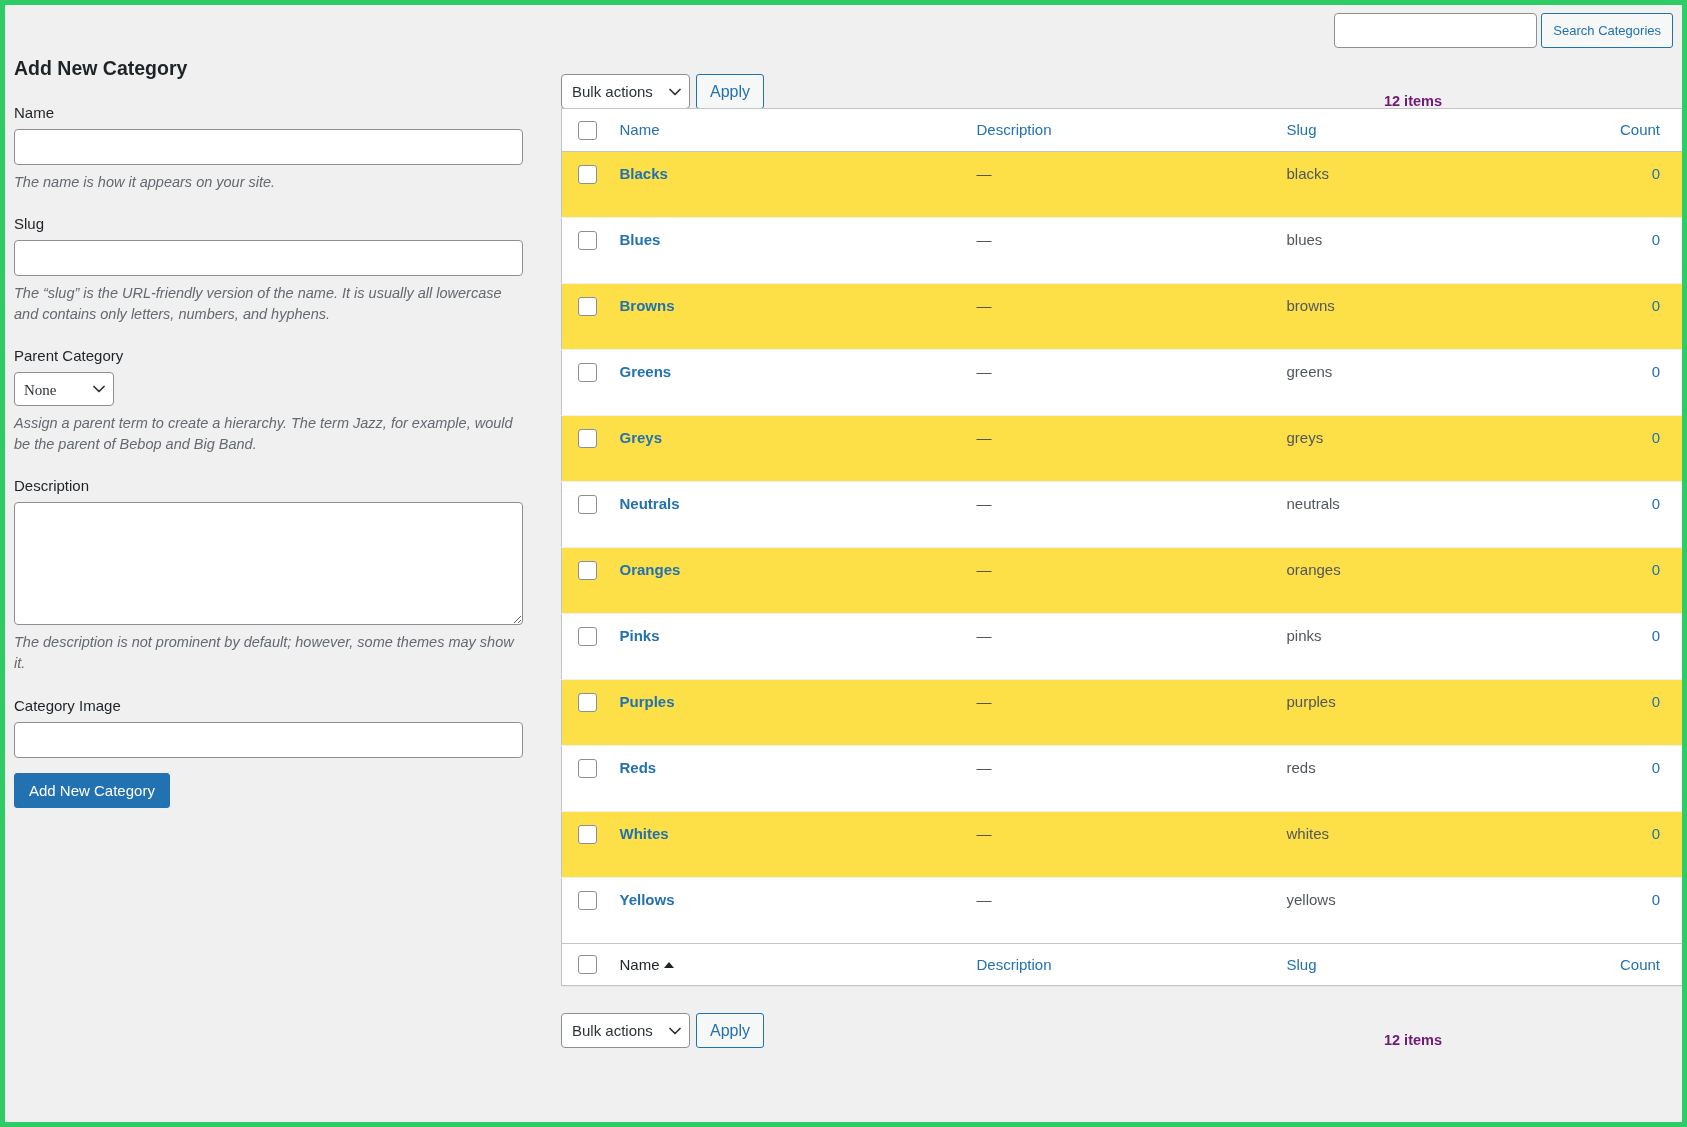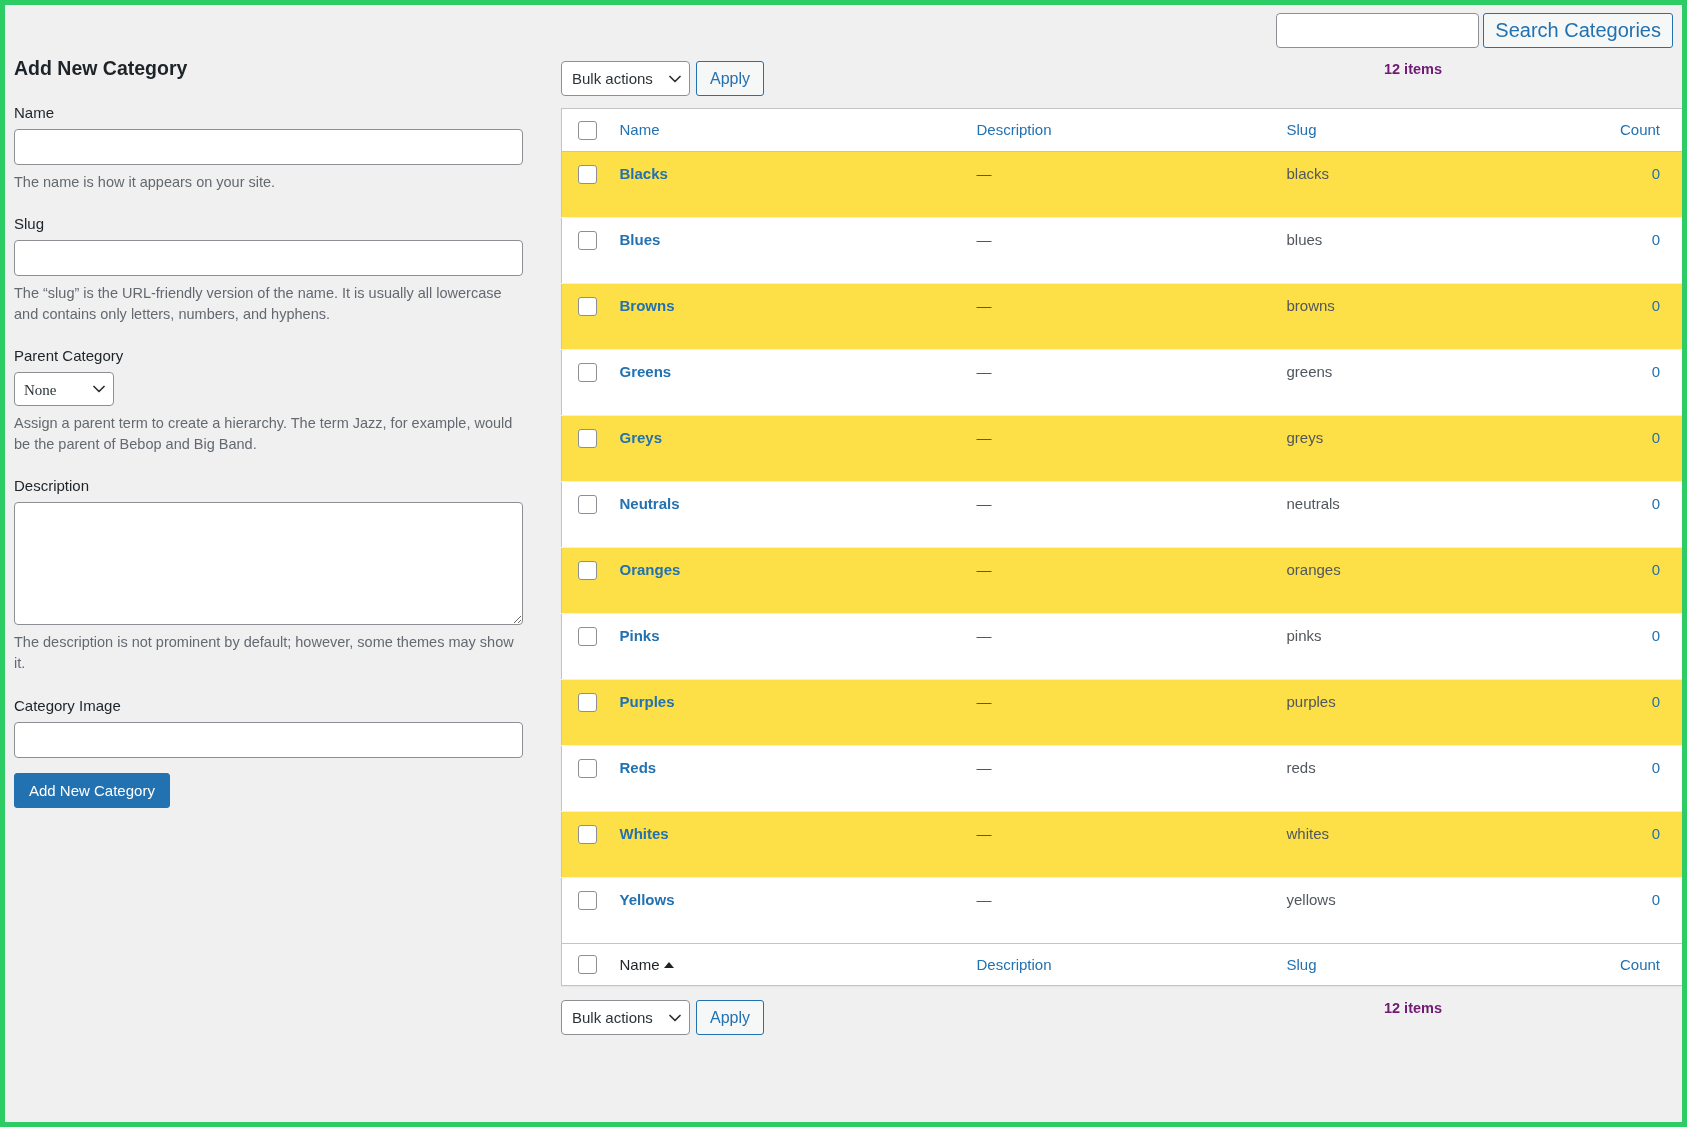--- a/index.html
+++ b/index.html
@@ -62,20 +62,21 @@
     border-radius: 4px;
     box-shadow: 0 0 0 transparent;
     outline: none;
   }
   .field-help {
     font-size: 14.5px;
     color: #646970;
     line-height: 1.45;
     margin: 7px 8px 20px 0;
     max-width: 505px;
+    font-style: italic;
   }
   .select-wrap {
     position: relative;
     display: inline-block;
   }
   select.wp-select {
     appearance: none;
     -webkit-appearance: none;
     width: 100px;
     height: 34px;
@@ -155,38 +156,38 @@
     font-family: "Liberation Sans", sans-serif;
     color: #2c3338;
     background: #ffffff;
     border: 1px solid #8c8f94;
     border-radius: 4px;
     outline: none;
   }
   .btn-secondary {
     height: 35px;
     padding: 0 11px;
-    font-size: 20px;
+    font-size: 13px;
     font-family: "Liberation Sans", sans-serif;
     color: #2271b1;
     background: #f6f7f7;
     border: 1px solid #2271b1;
     border-radius: 3px;
     cursor: pointer;
     white-space: nowrap;
     line-height: 33px;
   }
   
   .tablenav {
     position: absolute;
     left: 0;
     width: 890px;
     height: 48px;
     display: flex;
-    align-items: flex-start;
+    align-items: flex-end;
   }
   .tablenav.top { top: 56px; }
   .tablenav.bottom { top: 995px; }
   .bulk-select-wrap { position: relative; display: inline-block; }
   select.bulk-select {
     appearance: none;
     -webkit-appearance: none;
     width: 129px;
     height: 35px;
     padding: 2px 28px 2px 10px;

